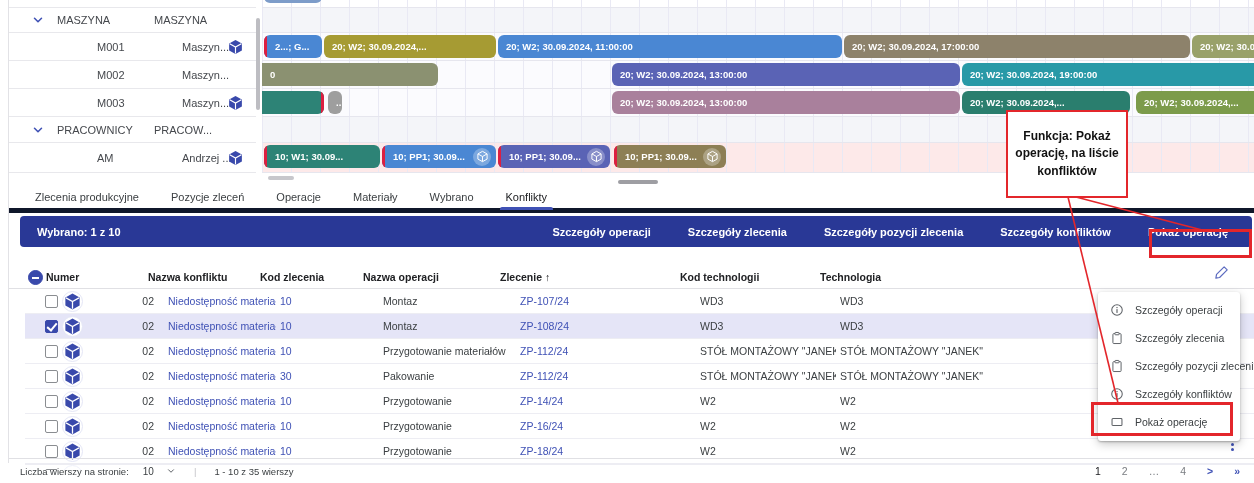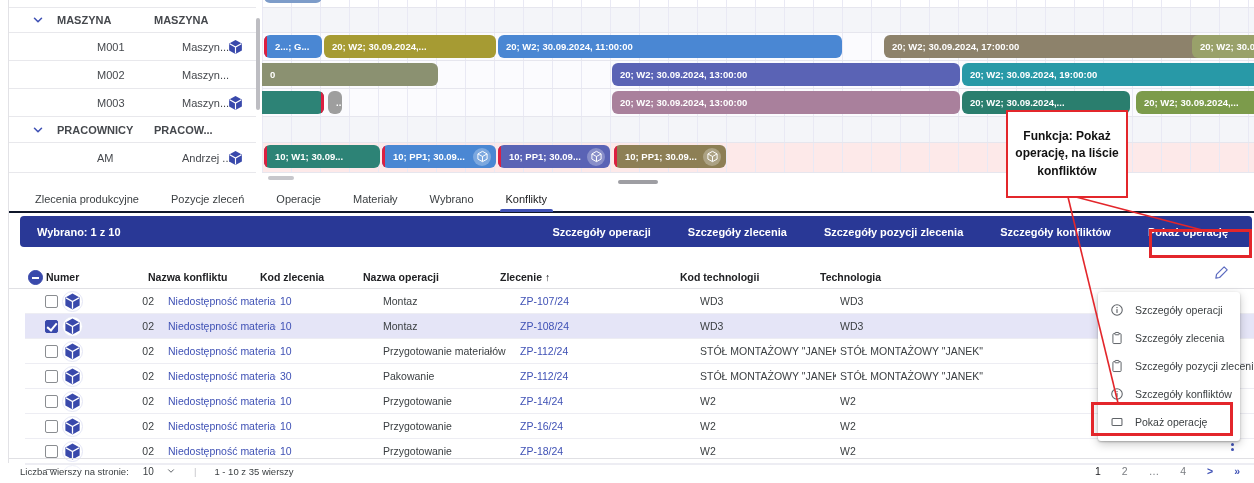--- a/index.html
+++ b/index.html
@@ -7,21 +7,21 @@
   body { font-family:"Liberation Sans", sans-serif; }
   .app { position:relative; width:1254px; height:483px; background:#fff; overflow:hidden; }
   .app::before { content:""; position:absolute; left:8px; top:0; width:1px; height:463px; background:#e2e2e6; z-index:5; }
 
   
   .gantt-section { position:absolute; left:0; top:0; width:1254px; height:183px; }
   .left-panel { position:absolute; left:9px; top:0; width:247px; height:174px; background:#fff; }
   .lp-row { position:relative; border-bottom:1px solid #e8e8ec; }
   .lp-row .lp-chevron { position:absolute; left:22px; top:50%; transform:translateY(-50%); width:14px; height:14px; }
   .lp-row span { position:absolute; top:50%; transform:translateY(-50%); font-size:11px; color:#45484d; white-space:nowrap; }
-  .lp-row.group span { left:48px;font-weight:bold; }
+  .lp-row.group span { left:48px; }
   .lp-row.group span.lp-c2 { left:145px; }
   .lp-row.item span { left:88px; }
   .lp-row.item span.lp-c2 { left:173px; }
   .lp-icon { position:absolute; left:218px; top:50%; transform:translateY(-50%); width:17px; height:17px; }
 
   .v-scrollbar { position:absolute; left:256px; top:18px; width:4px; height:92px; background:#bdbdc2; border-radius:2px; }
 
   .gantt-area { position:absolute; left:262px; top:0; width:992px; height:174px; overflow:hidden; }
   .g-row { position:relative; width:100%;
     background-image:repeating-linear-gradient(to right, #e9e9f4 0 1px, transparent 1px 29px);
@@ -35,21 +35,21 @@
   .bar.redleft::before { content:""; position:absolute; left:0; top:0; bottom:0; width:3px; background:#dc1f41; }
   .bar.redright::after { content:""; position:absolute; right:0; top:0; bottom:0; width:3px; background:#dc1f41; }
   .bar.flatleft { border-top-left-radius:0; border-bottom-left-radius:0; }
   .bar .bar-cube { position:absolute; right:5px; top:2.5px; width:18px; height:18px; border-radius:50%;
     background:rgba(255,255,255,.28); display:flex; align-items:center; justify-content:center; }
   .h-thumb { position:absolute; height:4px; border-radius:2px; background:#c7c7cc; }
 
   
   .bottom { position:absolute; left:9px; top:186px; width:1245px; height:297px; background:#fff; }
   .tabs { position:relative; height:27px; display:flex; align-items:center; padding-left:24px; gap:28px;
-    border-bottom:2px solid #0f172a; }
+    border-bottom:5px solid #0f172a; }
   .tab { font-size:11px; color:#3c4043; padding:6px 2px; cursor:pointer; position:relative; white-space:nowrap; }
   .tab.active { color:#202124; }
   .tab.active::after { content:""; position:absolute; left:-4px; right:-4px; bottom:-1px; height:3px;
     background:#3f51b5; border-radius:2px 2px 0 0; }
 
   .toolbar { position:absolute; left:11px; top:30px; width:1232px; height:31px; background:#293896;
     border-radius:4px; display:flex; align-items:center; color:#fff; }
   .toolbar .sel { font-size:11px; font-weight:bold; margin-left:17px; }
   .toolbar .actions { margin-left:auto; margin-right:24px; display:flex; gap:37px; }
   .toolbar .actions div { font-size:11px; font-weight:bold; cursor:pointer; white-space:nowrap; }
@@ -162,21 +162,21 @@
     <div class="v-scrollbar"></div>
     <div class="gantt-area" id="gantt-area">
         <div class="g-row " style="height: 8px;">
           <div class="bar" style="left: 2px; width: 58px; background: rgb(125, 156, 201); top: -14px; height: 17px;"></div>
         </div>
         <div class="g-row hdr" style="height: 25px;"></div>
         <div class="g-row itm" style="height: 28px;">
           <div class="bar redleft" style="left: 2px; width: 58px; background: rgb(74, 135, 211);">2...; G...</div>
           <div class="bar" style="left: 62px; width: 172px; background: rgb(166, 155, 51);">20; W2; 30.09.2024,...</div>
           <div class="bar" style="left: 236px; width: 344px; background: rgb(74, 135, 211);">20; W2; 30.09.2024, 11:00:00</div>
-          <div class="bar" style="left: 582px; width: 346px; background: rgb(141, 130, 107); margin-left: 40px;">20; W2; 30.09.2024, 17:00:00</div>
+          <div class="bar" style="left: 582px; width: 346px; background: rgb(141, 130, 107);">20; W2; 30.09.2024, 17:00:00</div>
           <div class="bar" style="left: 930px; width: 80px; background: rgb(153, 161, 106);">20; W2; 30.09.2...</div>
         </div>
         <div class="g-row itm" style="height: 28px;">
           <div class="bar flatleft" style="left: 0px; width: 176px; background: rgb(139, 145, 113);">0</div>
           <div class="bar" style="left: 350px; width: 348px; background: rgb(90, 99, 181);">20; W2; 30.09.2024, 13:00:00</div>
           <div class="bar" style="left: 700px; width: 300px; background: rgb(40, 153, 167);">20; W2; 30.09.2024, 19:00:00</div>
         </div>
         <div class="g-row itm" style="height: 28px;">
           <div class="bar redright flatleft" style="left: 0px; width: 62px; background: rgb(45, 131, 118);"></div>
           <div class="bar" style="left: 66px; width: 14px; background: rgb(158, 158, 158);">..</div>

